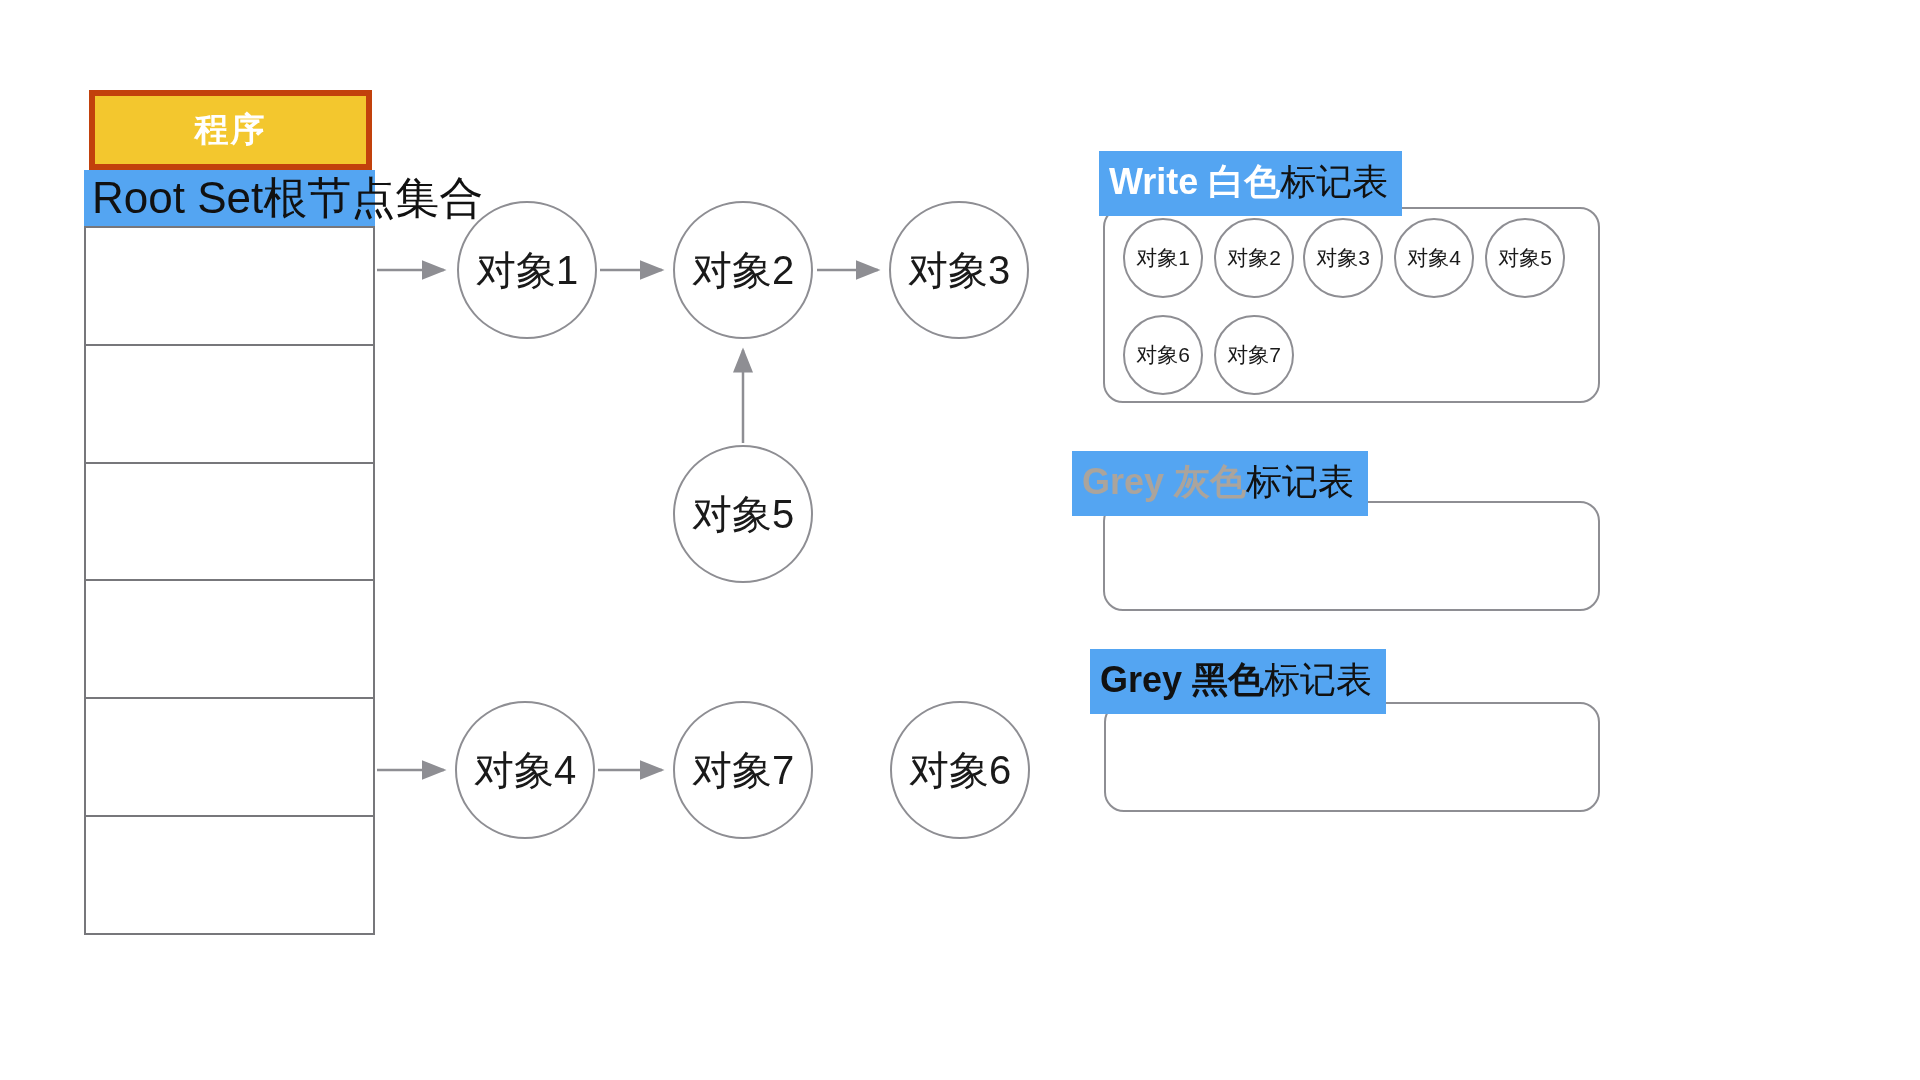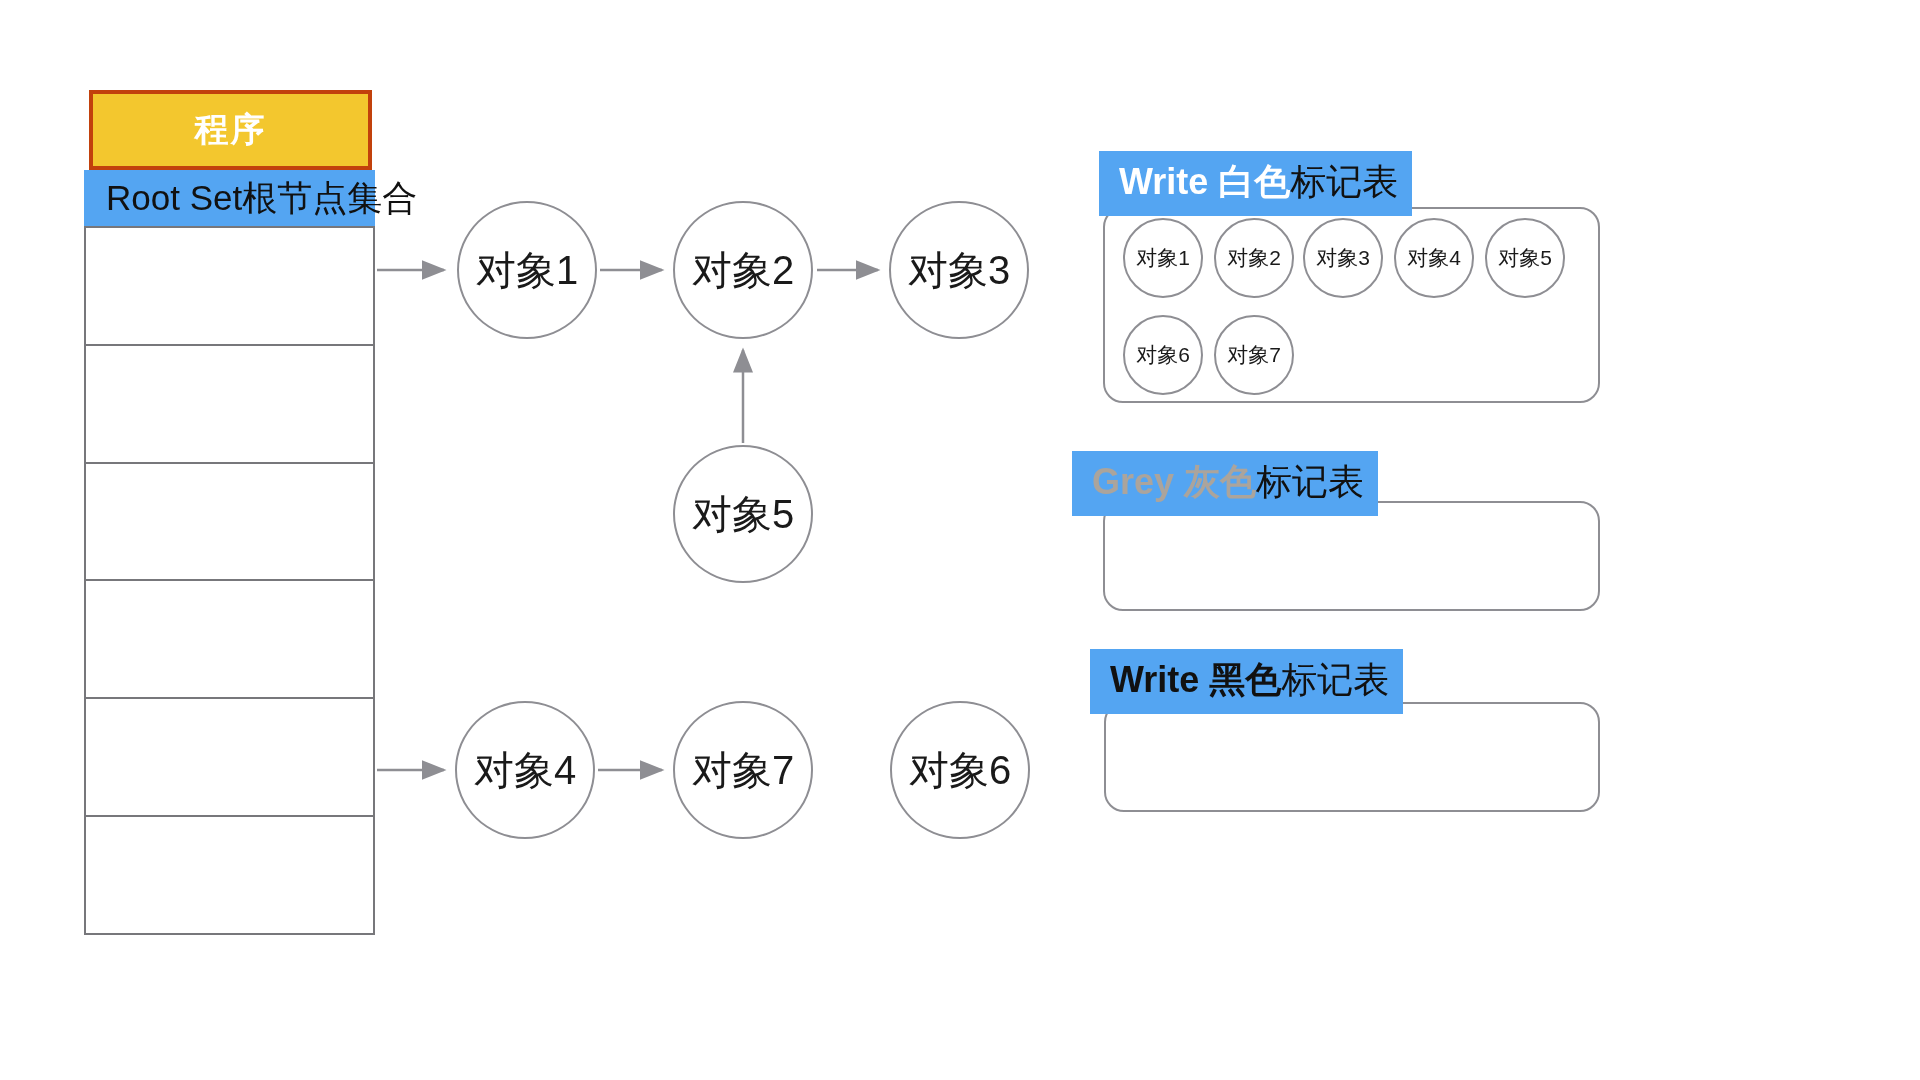--- a/index.html
+++ b/index.html
@@ -4,28 +4,28 @@
 <style>
   html,body { margin:0; padding:0; background:#ffffff; }
   .canvas {
     position:relative; width:1920px; height:1080px; background:#ffffff;
     font-family:"Liberation Sans", sans-serif; color:#111; overflow:hidden;
   }
 
   
   .prog-header {
     position:absolute; left:89px; top:90px; width:283px; height:80px;
-    box-sizing:border-box; background:#F3C72E; border:4px solid #c2410c;
+    box-sizing:border-box; background:#F3C72E; border:6px solid #c2410c;
     display:flex; align-items:center; justify-content:center;
     color:#ffffff; font-size:34px; font-weight:bold; letter-spacing:2px;
   }
   .root-row {
     position:absolute; left:84px; top:170px; width:291px; height:56px;
     box-sizing:border-box; background:#54A5F2; color:#111;
-    font-size:35px; line-height:56px; padding-left:22px; white-space:nowrap;
+    font-size:44px; line-height:56px; padding-left:8px; white-space:nowrap;
   }
   .mem-table {
     position:absolute; left:84px; top:226px; width:291px; height:709px;
     box-sizing:border-box; border:2px solid #77777b; background:#fff;
     display:flex; flex-direction:column;
   }
   .mem-row { flex:1; }
   .mem-row + .mem-row { border-top:2px solid #77777b; }
 
   
@@ -40,21 +40,21 @@
   .node-obj3 { left:889px; top:201px; }
   .node-obj5 { left:673px; top:445px; }
   .node-obj4 { left:455px; top:701px; }
   .node-obj7 { left:673px; top:701px; }
   .node-obj6 { left:890px; top:701px; }
 
   .edges { position:absolute; left:0; top:0; width:1920px; height:1080px; pointer-events:none; }
 
   
   .mark-label {
-    position:absolute; background:#54A5F2; padding:7px 14px 9px 20px;
+    position:absolute; background:#54A5F2; padding:7px 14px 9px 10px;
     font-size:36px; font-weight:bold; white-space:nowrap; z-index:2;
     display:flex; align-items:flex-end;
   }
   .mark-label .suffix { color:#111; font-weight:normal; }
   .lbl-white { left:1099px; top:151px; }
   .lbl-white .colored { color:#ffffff; }
   .lbl-grey  { left:1072px; top:451px; }
   .lbl-grey  .colored { color:#aba49c; }
   .lbl-black { left:1090px; top:649px; }
   .lbl-black .colored { color:#111111; }
@@ -171,19 +171,19 @@
       </div>
   </div>
 
   <div class="mark-label lbl-grey">
     <span class="colored">Grey 灰色</span>
       <span class="suffix">标记表</span>
   </div>
   <div class="mark-box box-grey"></div>
 
   <div class="mark-label lbl-black">
-    <span class="colored">Write 黑色</span>
+    <span class="colored">Grey 黑色</span>
       <span class="suffix">标记表</span>
   </div>
   <div class="mark-box box-black"></div>
 
 
 </div>
 
 </body></html>

